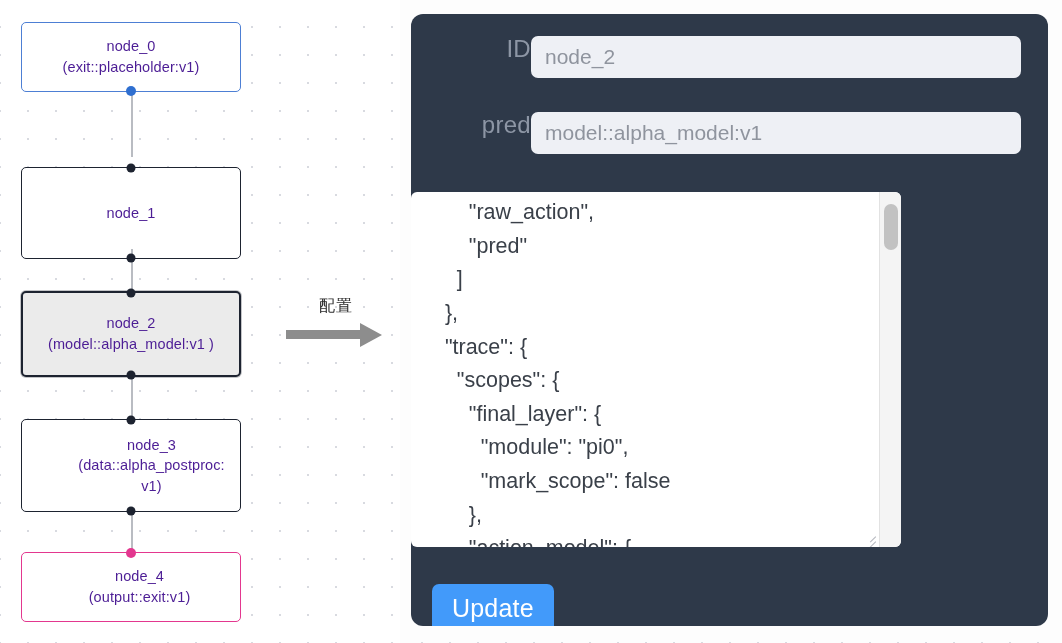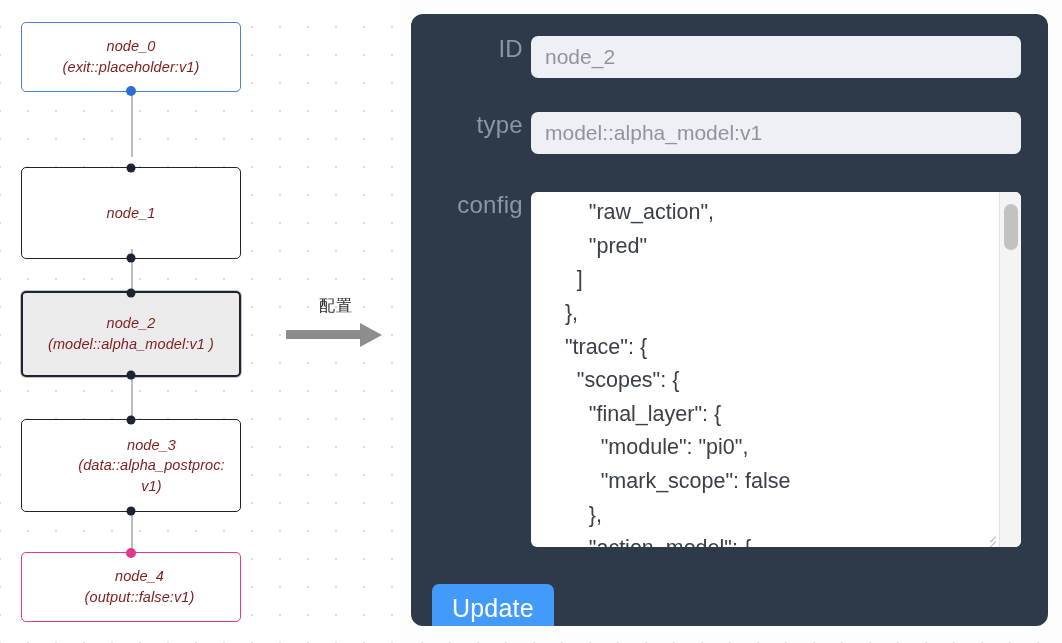--- a/index.html
+++ b/index.html
@@ -20,26 +20,25 @@
     background-size: 28px 28px;
     background-position: 14px 13px;
   }
   .node {
     position: absolute;
     background: #ffffff;
     border: 1.6px solid #1d2330;
     border-radius: 5px;
     display: flex; align-items: center; justify-content: center;
     text-align: center;
-    color: #7f1d1d;
+    color: #4c1d95;
     font-size: 14.5px;
     line-height: 1.42;
     letter-spacing: .1px;
     padding: 4px 7px;
-    font-style: italic;
   }
   .node .ntext { width: 100%; }
   .node.is-input  { border-color: #4d7fd4; border-width: 1.4px; }
   .node.is-output { border-color: #e3378f; border-width: 1.4px; padding-left: 24px; }
   .node.is-selected {
     background: #ebebeb;
     border-color: #1d2330;
     border-width: 2.1px;
     box-shadow: 0 0 0 1px rgba(20,24,34,.25);
   }
@@ -90,21 +89,21 @@
     width: 637px; height: 612px;
     background: #2e3949;
     border-radius: 12px;
     overflow: hidden;
   }
   .field-row {
     position: absolute; left: 0; display: flex; align-items: flex-start;
     width: 100%;
   }
   .field-label {
-    width: 120px; text-align: right; padding-right: 8px;
+    width: 120px; text-align: right; padding-right: 0;
     color: #8d96a5; font-size: 24px; line-height: 1.1;
     letter-spacing: .3px; user-select: none;
   }
   .field-input {
     width: 490px; height: 42px;
     background: #eef0f5; border: none; border-radius: 7px;
     color: #8f949e; font-size: 21px;
     font-family: "Liberation Sans", sans-serif;
     padding: 0 14px;
     outline: none;
@@ -192,21 +191,21 @@
         <div>node_3</div>
         <div>(data::alpha_postproc: v1)</div>
       </div>
       <span class="handle h-top"></span>
       <span class="handle h-bot"></span>
     </div>
 
     <div class="node is-output" style="left:21px; top:552px; width:220px; height:70px;">
       <div class="ntext">
         <div>node_4</div>
-        <div>(output::false:v1)</div>
+        <div>(output::exit:v1)</div>
       </div>
       <span class="handle h-top pink"></span>
     </div>
   </div>
 
   <div class="arrow-group">
     <div class="arrow-label">配置</div>
     <div class="arrow-shape">
       <span class="shaft"></span>
       <span class="head"></span>
@@ -216,26 +215,25 @@
   <div class="panel-bg"></div>
 
   <div class="panel">
 
     <div class="field-row" style="top:22px;">
       <div class="field-label">ID</div>
       <input class="field-input" type="text" readonly="" value="node_2" style="">
     </div>
 
     <div class="field-row" style="top:98px;">
-      <div class="field-label">type</div>
+      <div class="field-label">pred</div>
       <input class="field-input" type="text" readonly="" value="model::alpha_model:v1" style="">
     </div>
 
     <div class="field-row" style="top:178px;">
-      <div class="field-label">config</div>
       <div class="ta-wrap">
         <div class="ta-text">        "raw_action",
         "pred"
       ]
     },
     "trace": {
       "scopes": {
         "final_layer": {
           "module": "pi0",
           "mark_scope": false

